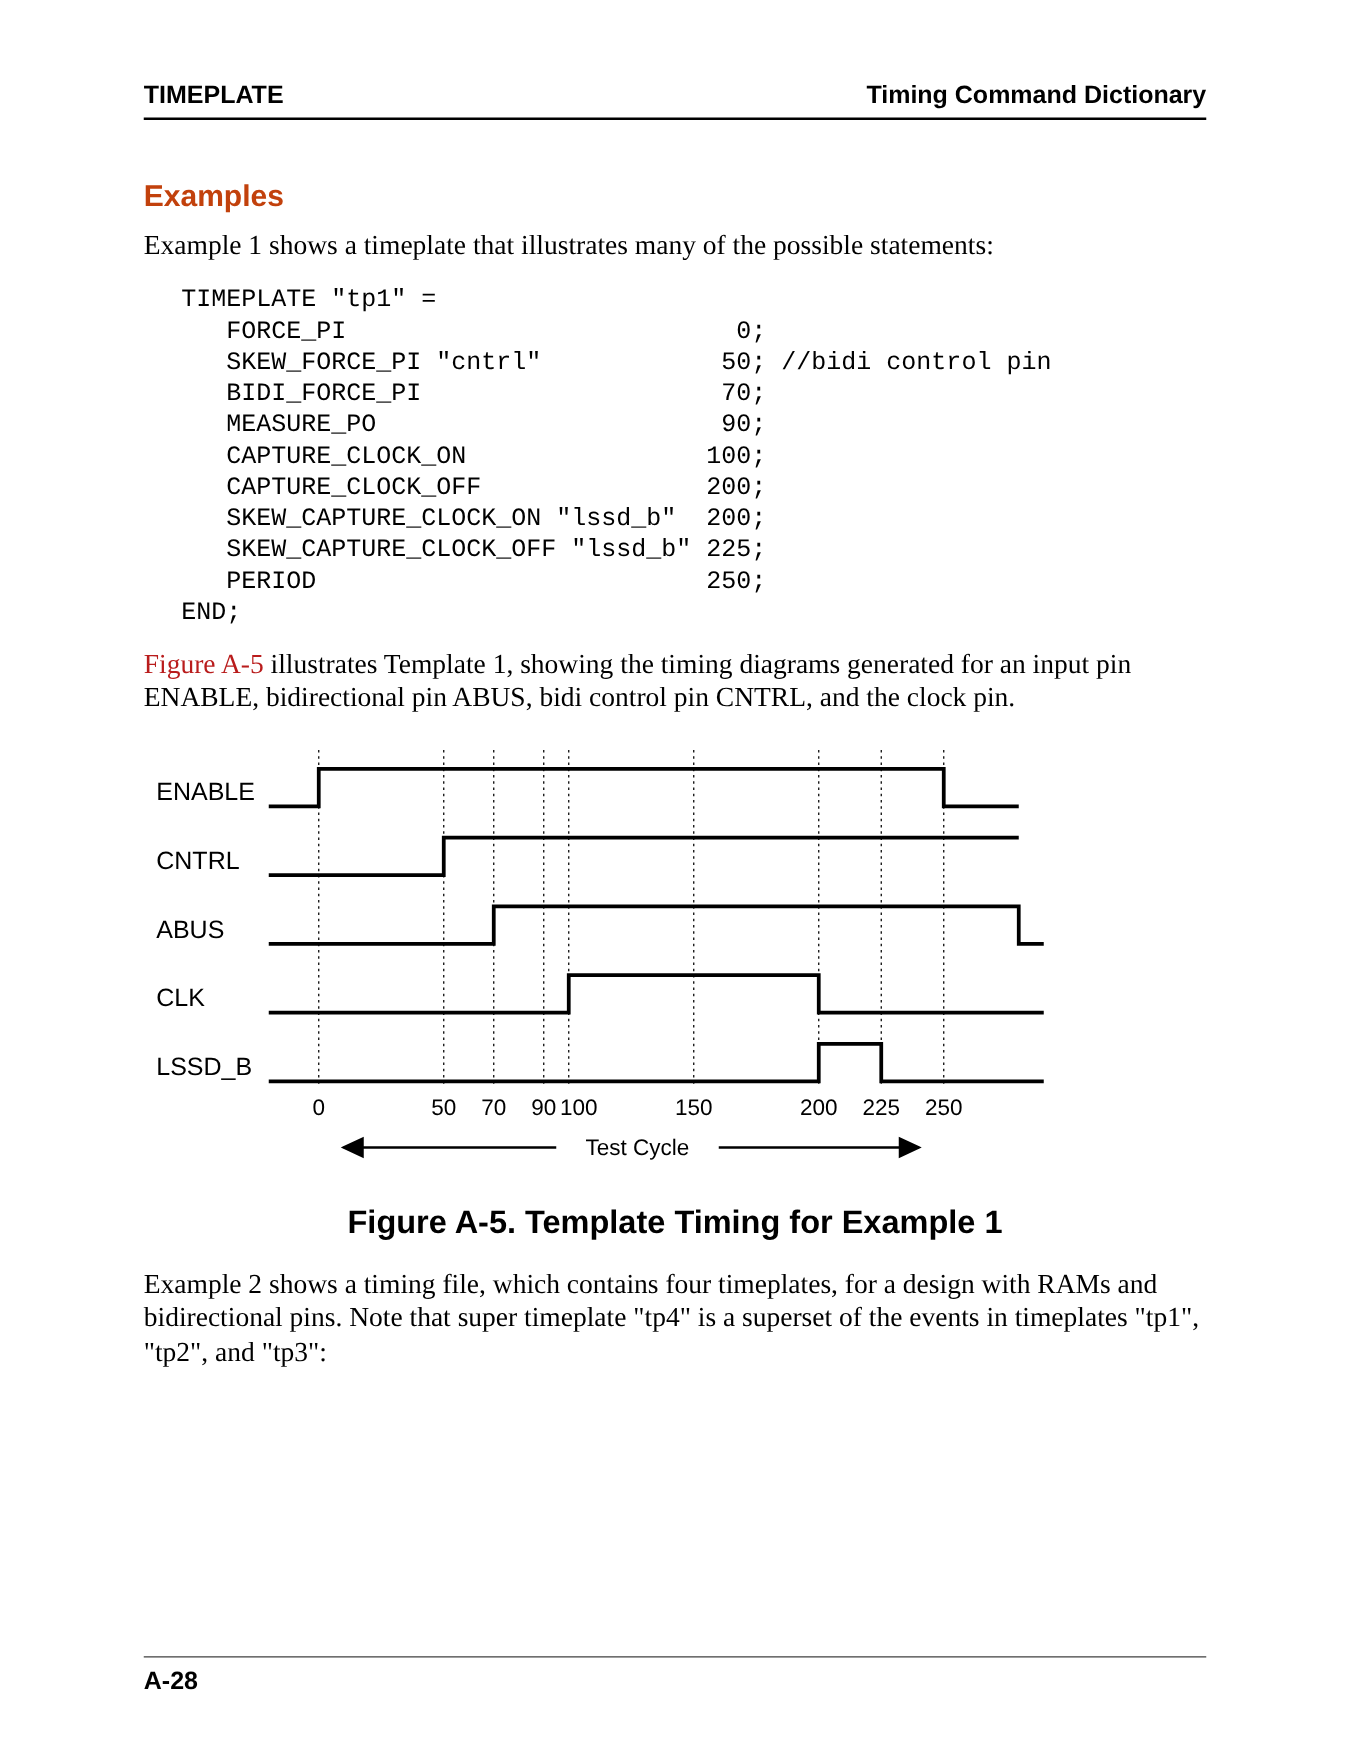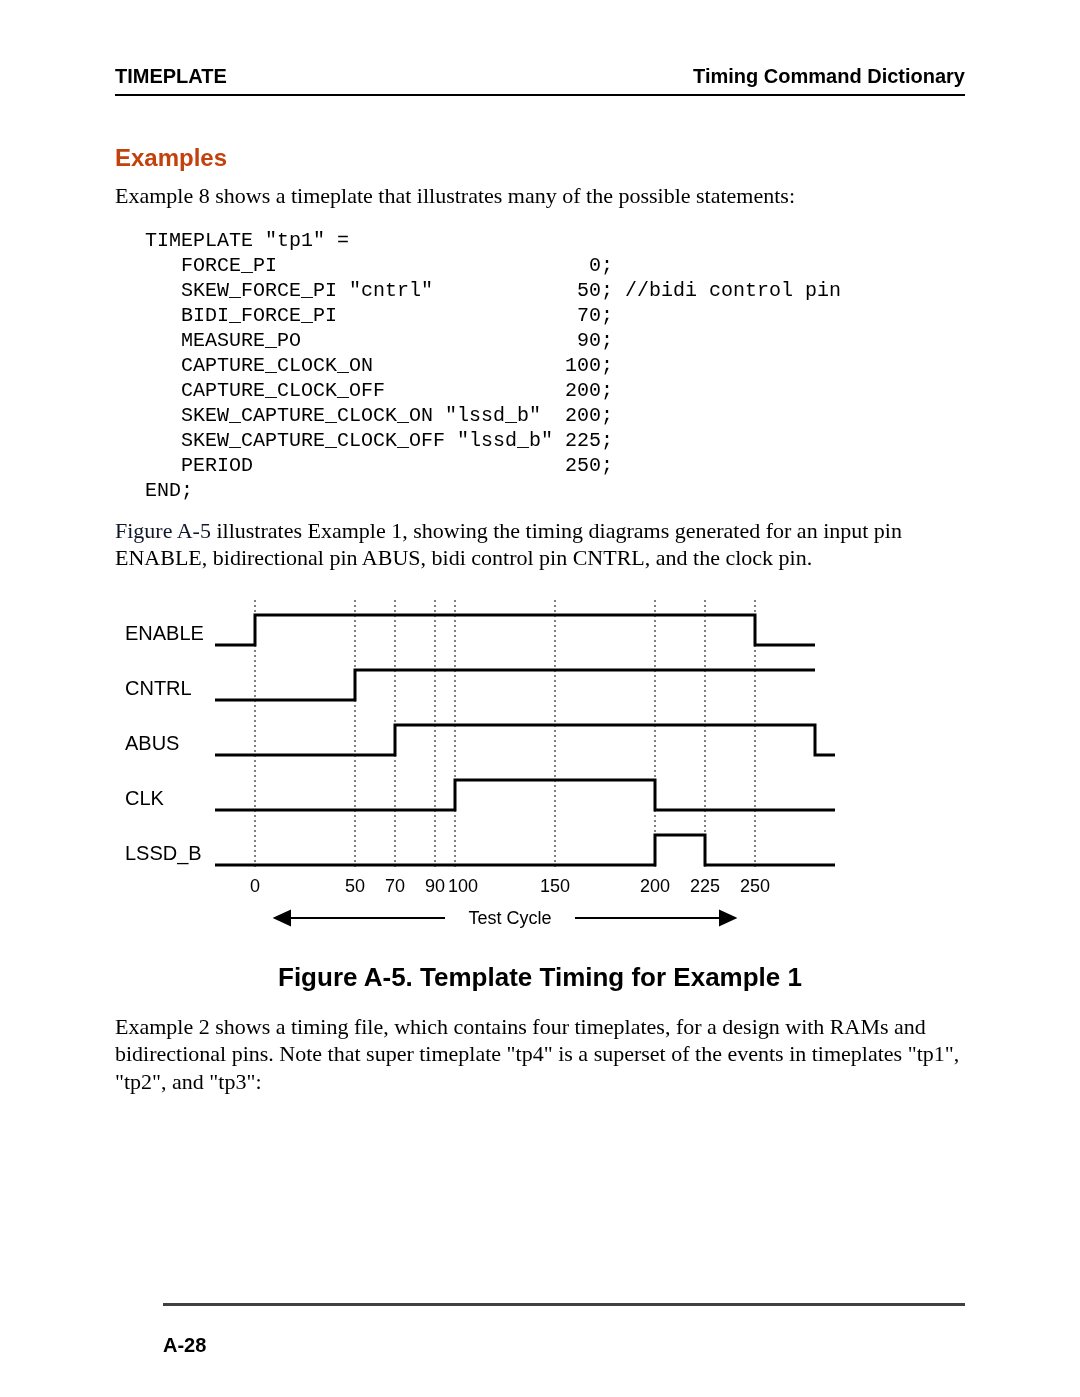--- a/index.html
+++ b/index.html
@@ -41,39 +41,38 @@
     line-height: 1.25;
     margin: 4px 0 18px 0;
   }
   .code-block {
     font-family: "Courier New", Courier, monospace;
     font-size: 20px;
     white-space: pre;
     margin: 0 0 10px 30px;
     line-height: 1.25;
   }
-  .fig-link { color: #0f172a; font-family: Liberation Serif, serif; }
+  .fig-link { color: #b91c1c; font-family: Liberation Serif, serif; }
   .figure-wrap {
     margin: 10px 0 4px 0;
   }
   .figure-caption {
     text-align: center;
     font-family: Arial, Helvetica, sans-serif;
     font-weight: bold;
     font-size: 26px;
     margin: 18px 0 16px 0;
   }
   .footer-row {
     margin-top: auto;
     display: flex;
     justify-content: space-between;
     align-items: flex-end;
-    border-top: 3px solid #404040;
-    padding-top: 28px;
-    margin-left: 48px;
+    border-top: 1px solid #404040;
+    padding-top: 8px;
   }
   .footer-left {
     font-family: Arial, Helvetica, sans-serif;
     font-weight: bold;
     font-size: 20px;
   }
   .footer-right {
     font-family: Arial, Helvetica, sans-serif;
     font-size: 16px;
   }
@@ -84,36 +83,36 @@
 
 <div class="page">
 
   <div class="header-row">
     <div>TIMEPLATE</div>
     <div>Timing Command Dictionary</div>
   </div>
 
   <div class="section-title">Examples</div>
 
-  <div class="body-text">Example 8 shows a timeplate that illustrates many of the possible statements:</div>
+  <div class="body-text">Example 1 shows a timeplate that illustrates many of the possible statements:</div>
 
   <div class="code-block">TIMEPLATE "tp1" =
    FORCE_PI                          0;
    SKEW_FORCE_PI "cntrl"            50; //bidi control pin
    BIDI_FORCE_PI                    70;
    MEASURE_PO                       90;
    CAPTURE_CLOCK_ON                100;
    CAPTURE_CLOCK_OFF               200;
    SKEW_CAPTURE_CLOCK_ON "lssd_b"  200;
    SKEW_CAPTURE_CLOCK_OFF "lssd_b" 225;
    PERIOD                          250;
 END;</div>
 
   <div class="body-text">
-    <span class="fig-link">Figure A-5</span><span> illustrates Example 1, showing the timing diagrams generated for an input pin ENABLE, bidirectional pin ABUS, bidi control pin CNTRL, and the clock pin.</span>
+    <span class="fig-link">Figure A-5</span><span> illustrates Template 1, showing the timing diagrams generated for an input pin ENABLE, bidirectional pin ABUS, bidi control pin CNTRL, and the clock pin.</span>
   </div>
 
   <div class="figure-wrap">
     <svg width="740" height="340" viewBox="0 0 740 340">
 
       <g stroke="#000" stroke-width="1" stroke-dasharray="2,3">
         <line x1="140" y1="0" x2="140" y2="270"></line>
         <line x1="240" y1="0" x2="240" y2="270"></line>
         <line x1="280" y1="0" x2="280" y2="270"></line>
         <line x1="320" y1="0" x2="320" y2="270"></line>

